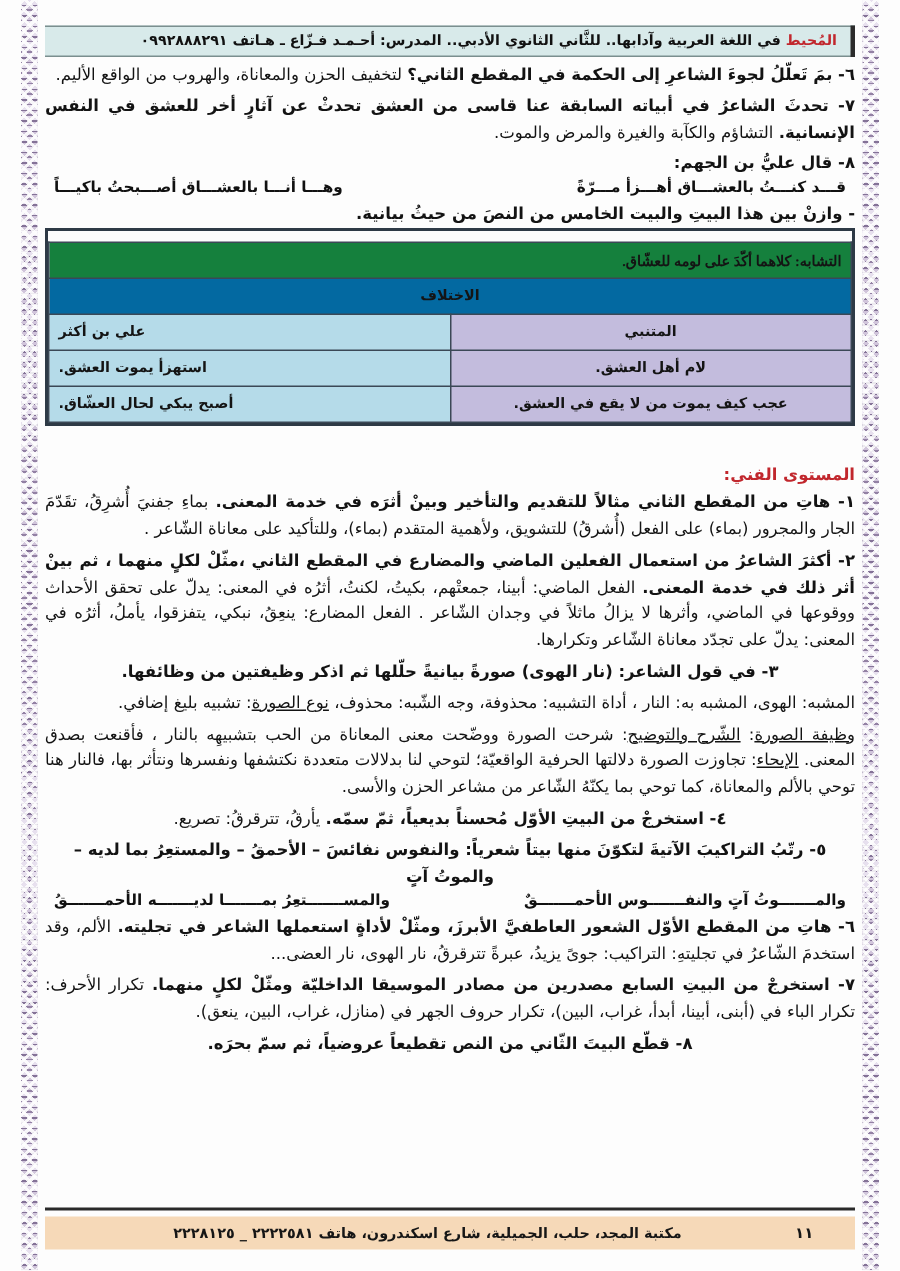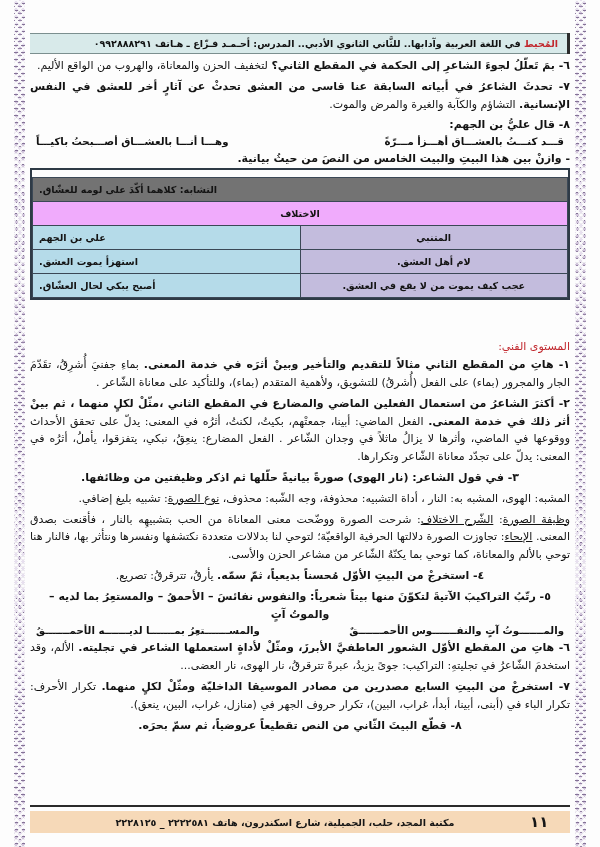--- a/index.html
+++ b/index.html
@@ -59,21 +59,21 @@
   .content {
     position: absolute;
     left: 30px;
     right: 30px;
     top: 0;
     bottom: 0;
   }
 
   
   .header-bar {
-    margin-top: 33px;
+    margin-top: 17px;
     background: #d8eaea;
     border-top: 1px solid #7b8f8f;
     border-bottom: 1px solid #7b8f8f;
     height: 19px;
     display: flex;
     align-items: center;
     justify-content: flex-start;
     padding: 0 4px;
     position: relative;
   }
@@ -149,25 +149,26 @@
   .cmp-table td {
     border: 1px solid #3b4856;
     height: 21px;
     font-size: 9.6px;
     font-weight: bold;
     color: #141414;
     padding: 1px 6px;
     vertical-align: middle;
   }
   .cmp-table .row-similar td {
-    background: #737373;
-    text-align: left;
+    background: #15803d;
+    text-align: right;
+    font-family: Liberation Serif, serif;
   }
   .cmp-table .row-diff td {
-    background: #f0abfc;
+    background: #0369a1;
     text-align: center;
   }
   .cmp-table .cell-right {
     background: #c3bcdd;
     text-align: center;
     width: 57%;
   }
   .cmp-table .cell-left {
     background: #b5dbe9;
     text-align: left;
@@ -176,23 +177,23 @@
   .cmp-outer {
     border: 2px solid #2e3a46;
     padding: 0;
   }
 
   
   .section-title {
     direction: rtl;
     text-align: right;
     color: #c1272d;
-    font-weight: normal;
+    font-weight: bold;
     font-size: 11px;
-    margin-top: 40px;
+    margin-top: 26px;
     margin-bottom: 1px;
   }
 
   
   .footer-bar {
     position: absolute;
     left: 30px;
     right: 30px;
     bottom: 14px;
     background: #f6d9b8;
@@ -204,21 +205,21 @@
     box-sizing: border-box;
   }
   .footer-text {
     flex: 1;
     text-align: center;
     font-size: 9.6px;
     font-weight: bold;
     color: #161616;
   }
   .footer-page {
-    font-size: 15px;
+    font-size: 10px;
     font-weight: bold;
     color: #161616;
     min-width: 30px;
     text-align: left;
   }
   .footer-rule {
     position: absolute;
     left: 30px;
     right: 30px;
     bottom: 40px;
@@ -258,21 +259,21 @@
       <table class="cmp-table">
         <tbody>
             <tr class="row-similar">
           <td colspan="2">التشابه: كلاهما أكّدَ على لومه للعشّاق.</td>
         </tr>
         <tr class="row-diff">
           <td colspan="2">الاختلاف</td>
         </tr>
         <tr>
           <td class="cell-right">المتنبي</td>
-          <td class="cell-left">علي بن الجهم</td>
+          <td class="cell-left">علي بن أكثر</td>
         </tr>
         <tr>
           <td class="cell-right">لام أهل العشق.</td>
           <td class="cell-left">استهزأ يموت العشق.</td>
         </tr>
         <tr>
           <td class="cell-right">عجب كيف يموت من لا يقع في العشق.</td>
           <td class="cell-left">أصبح يبكي لحال العشّاق.</td>
         </tr>
       </tbody>
@@ -281,21 +282,21 @@
 
     <div class="section-title">المستوى الفني:</div>
 
     <div class="q"><span class="b">١- هاتِ من المقطع الثاني مثالاً للتقديم والتأخير وبينْ أثرَه في خدمة المعنى.</span><span class="ans"> بماءِ جفنيَ أُشرِقُ، تقَدّمَ الجار والمجرور (بماء) على الفعل (أُشرقُ) للتشويق، ولأهمية المتقدم (بماء)، وللتأكيد على معاناة الشّاعر .</span></div>
 
     <div class="q"><span class="b">٢- أكثرَ الشاعرُ من استعمال الفعلين الماضي والمضارع في المقطع الثاني ،مثّلْ لكلٍ منهما ، ثم بينْ أثر ذلك في خدمة المعنى.</span><span class="ans"> الفعل الماضي: أبينا، جمعتْهم، بكيتُ، لكنتُ، أثرُه في المعنى: يدلّ على تحقق الأحداث ووقوعها في الماضي، وأثرها لا يزالُ ماثلاً في وجدان الشّاعر . الفعل المضارع: ينعِقُ، نبكي، يتفزقوا، يأملُ، أثرُه في المعنى: يدلّ على تجدّد معاناة الشّاعر وتكرارها.</span></div>
 
     <div class="q q-center"><span class="b">٣- في قول الشاعر: (نار الهوى) صورةً بيانيةً حلّلها ثم اذكر وظيفتين من وظائفها.</span></div>
     <div class="q"><span class="ans"> المشبه: الهوى، المشبه به: النار ، أداة التشبيه: محذوفة، وجه الشّبه: محذوف، <u>نوع الصورة</u>: تشبيه بليغ إضافي.</span></div>
 
-    <div class="q"><span class="ans"><u>وظيفة الصورة</u>: <u>الشّرح الاختلاف</u>: شرحت الصورة ووضّحت معنى المعاناة من الحب بتشبيهِه بالنار ، فأقنعت بصدق المعنى. <u>الإيحاء</u>: تجاوزت الصورة دلالتها الحرفية الواقعيّة؛ لتوحي لنا بدلالات متعددة نكتشفها ونفسرها ونتأثر بها، فالنار هنا توحي بالألم والمعاناة، كما توحي بما يكنّهُ الشّاعر من مشاعر الحزن والأسى.</span></div>
+    <div class="q"><span class="ans"><u>وظيفة الصورة</u>: <u>الشّرح والتوضيح</u>: شرحت الصورة ووضّحت معنى المعاناة من الحب بتشبيهِه بالنار ، فأقنعت بصدق المعنى. <u>الإيحاء</u>: تجاوزت الصورة دلالتها الحرفية الواقعيّة؛ لتوحي لنا بدلالات متعددة نكتشفها ونفسرها ونتأثر بها، فالنار هنا توحي بالألم والمعاناة، كما توحي بما يكنّهُ الشّاعر من مشاعر الحزن والأسى.</span></div>
 
     <div class="q q-center"><span class="b">٤- استخرجْ من البيتِ الأوّل مُحسناً بديعياً، ثمّ سمّه.</span><span class="ans"> يأرقُ، تترقرقُ: تصريع.</span></div>
 
     <div class="q q-center"><span class="b">٥- رتّبُ التراكيبَ الآتيةَ لتكوّنَ منها بيتاً شعرياً:</span><span class="b"> والنفوس نفائسَ – الأحمقُ – والمستعِرُ بما لديه – والموتُ آتٍ</span></div>
 
     <div class="verse">
       <span class="hemi">والمـــــــوتُ آتٍ والنفـــــــوس الأحمـــــــقٌ</span>
       <span class="hemi">والمســـــــتعِرُ بمـــــــا لديـــــــه الأحمـــــــقُ</span>
     </div>
 

